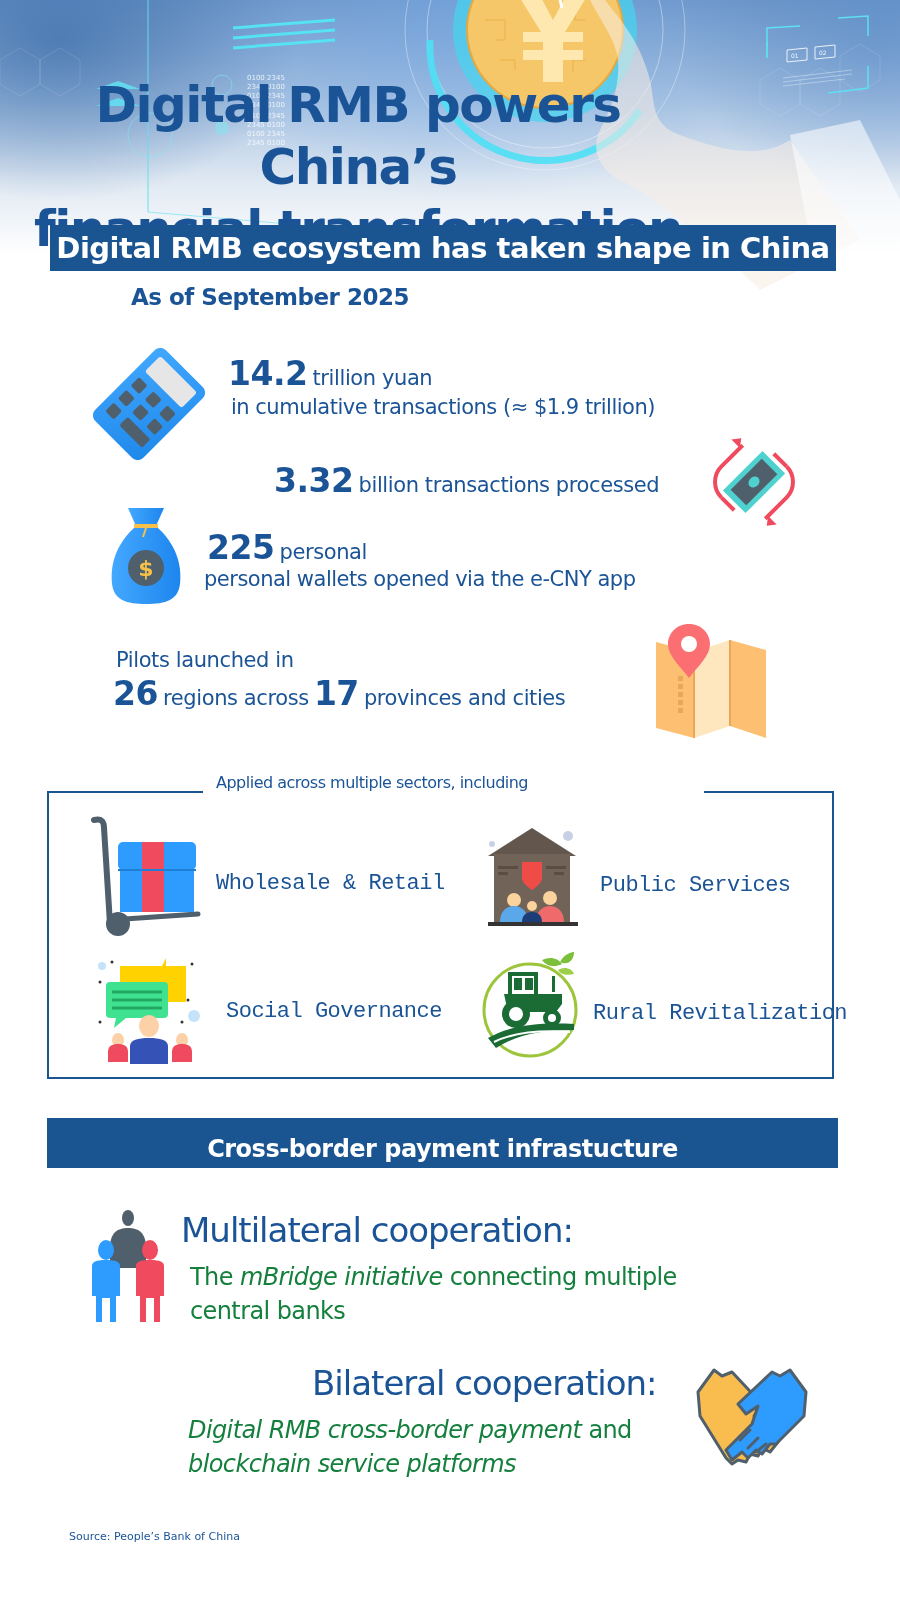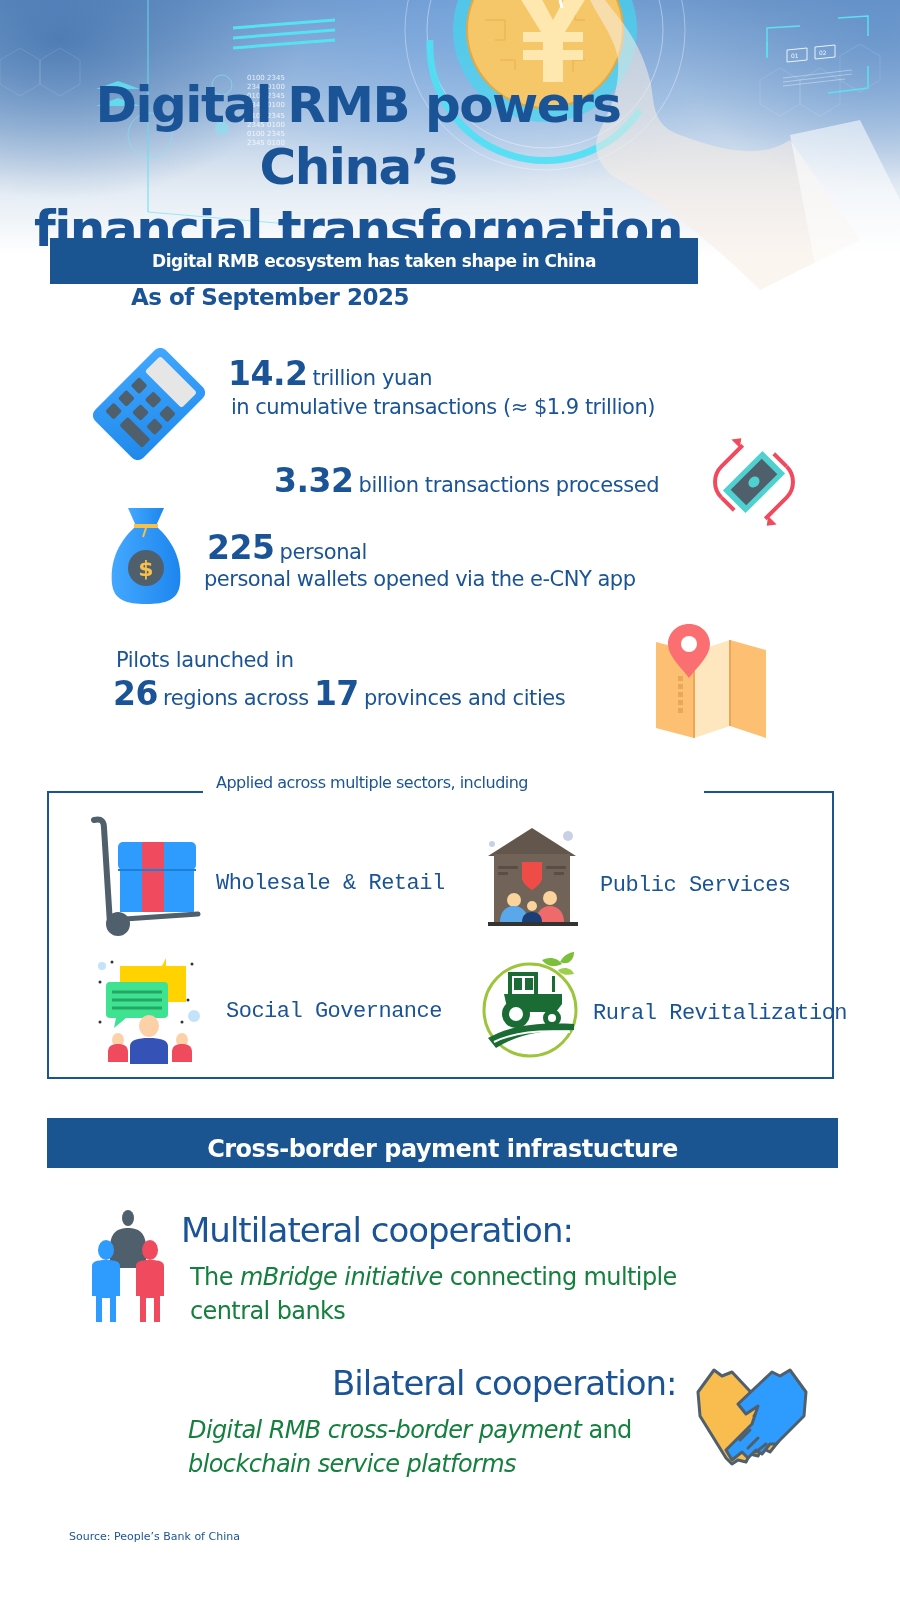--- a/index.html
+++ b/index.html
@@ -21,21 +21,21 @@
     position: absolute; left: 0; top: 74px; width: 716px; text-align: center;
     font-family: "DejaVu Sans", sans-serif; font-weight: bold; font-size: 50px; line-height: 62px;
     color: #1b5496; letter-spacing: -1.5px;
   }
 
   
   .banner {
     position: absolute; background: #1a5591; color: #ffffff; text-align: center;
     font-family: "DejaVu Sans", sans-serif; font-weight: bold;
   }
-  .banner-1 { left: 50px; top: 238px; width: 648px; height: 46px; font-size: 17px; line-height: 46px; letter-spacing: -0.5px; }
+  .banner-1 { left: 50px; top: 225px; width: 786px; height: 46px; font-size: 29px; line-height: 46px; letter-spacing: -0.5px; }
   .banner-2 { left: 47px; top: 1118px; width: 791px; height: 50px; font-size: 24px; line-height: 62px; letter-spacing: -0.5px; }
 
   .as-of {
     position: absolute; left: 131px; top: 284px; font-family: "DejaVu Sans", sans-serif;
     font-weight: bold; font-size: 23px; color: #1b5496; letter-spacing: -0.5px;
   }
 
   .stat { position: absolute; color: #1b5496; font-family: "DejaVu Sans", sans-serif; }
   .big { font-weight: bold; font-size: 33px; letter-spacing: -0.5px; }
   .unit { font-size: 21px; letter-spacing: -0.4px; }
@@ -344,21 +344,21 @@
   <path d="M4 58 C4 54 8 52 18 52 C28 52 32 54 32 58 L32 88 L28 88 L28 114 L22 114 L22 90 L14 90 L14 114 L8 114 L8 88 L4 88 Z" fill="#2e9bff"></path>
   <ellipse cx="62" cy="42" rx="8" ry="10" fill="#f04a5e"></ellipse>
   <path d="M48 58 C48 54 52 52 62 52 C72 52 76 54 76 58 L76 88 L72 88 L72 114 L66 114 L66 90 L58 90 L58 114 L52 114 L52 88 L48 88 Z" fill="#f04a5e"></path>
 </svg>
 <div class="coop-title" style="left:181px; top:1210px;">Multilateral cooperation:</div>
 <div class="coop-text" style="left:190px; top:1260px;">
   <span>The </span><i>mBridge initiative</i><span> connecting multiple</span><br>
   <span>central banks</span>
 </div>
 
-<div class="coop-title" style="left:332px; top:1363px;">Bilateral cooperation:</div>
+<div class="coop-title" style="left:312px; top:1363px;">Bilateral cooperation:</div>
 <div class="coop-text" style="left:188px; top:1413px;">
   <i>Digital RMB cross-border payment</i><span> and</span><br>
   <i>blockchain service platforms</i>
 </div>
 <svg class="icon" style="left:692px; top:1364px;" width="120" height="110" viewBox="0 0 120 110">
   <path d="M6 28 L22 6 L30 12 L40 8 L70 40 L62 52 L86 78 L78 88 L70 84 L66 92 L58 90 L54 98 L46 96 L40 100 L34 94 L8 52 Z" fill="#f8bd4e" stroke="#4f5f6c" stroke-width="3" stroke-linejoin="round"></path>
   <path d="M114 28 L98 6 L88 12 L80 8 L46 40 L54 50 L66 42 L60 60 L34 86 L40 96 L50 88 L56 94 L64 86 L70 90 L78 80 L84 80 L112 52 Z" fill="#2e9bff" stroke="#4f5f6c" stroke-width="3" stroke-linejoin="round"></path>
   <g stroke="#4f5f6c" stroke-width="3" stroke-linecap="round">
     <line x1="48" y1="76" x2="58" y2="66"></line>
     <line x1="56" y1="84" x2="66" y2="74"></line>

